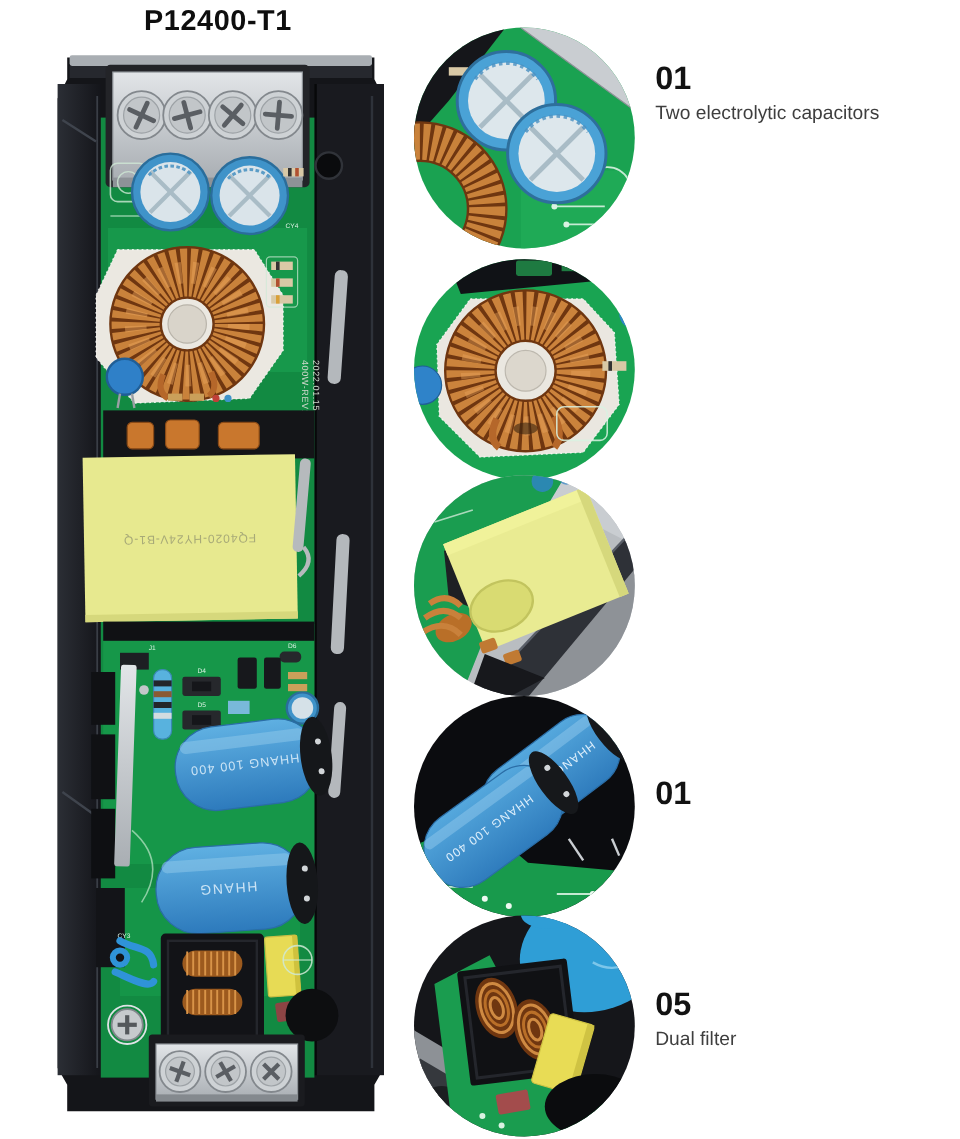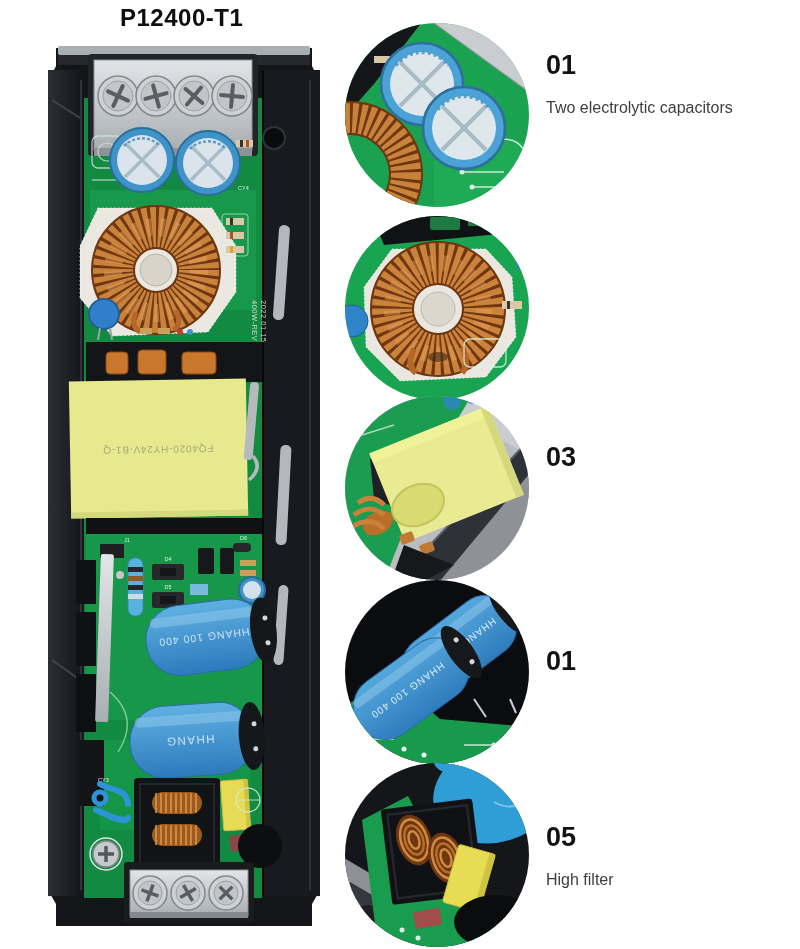--- a/index.html
+++ b/index.html
@@ -6,21 +6,21 @@
   .stage{position:relative;width:800px;height:949px;background:#ffffff;overflow:hidden;
          font-family:"Liberation Sans",sans-serif;}
   .page-title{position:absolute;left:120px;top:4px;font-size:24px;font-weight:bold;
               color:#0e0e0e;letter-spacing:.5px;}
   .device{position:absolute;left:40px;top:40px;width:290px;height:900px;}
   .callout-photo{position:absolute;left:344px;width:186px;height:186px;}
   #photo-1{top:22px}#photo-2{top:215px}#photo-3{top:395px}#photo-4{top:579px}#photo-5{top:762px}
   .callout-label{position:absolute;left:546px;width:252px;}
   #label-1{top:52px}#label-2{top:256px}#label-3{top:444px}#label-4{top:648px}#label-5{top:824px}
   .callout-number{font-size:27px;font-weight:bold;color:#121212;line-height:1;}
-  .callout-text{font-size:16px;color:#3e3e3e;margin-top:20px;white-space:nowrap;}
+  .callout-text{font-size:16px;color:#3e3e3e;margin-top:7px;white-space:nowrap;}
   svg{display:block}
   svg text{font-family:"Liberation Sans",sans-serif;}
 </style>
 </head>
 <body>
 
 <div class="stage">
 
   <div class="page-title">P12400-T1</div>
 
@@ -474,23 +474,22 @@
       <ellipse cx="152" cy="160" rx="42" ry="27" fill="#0b0c0e"></ellipse>
       <rect x="70" y="148" width="27" height="17" rx="2" fill="#a34c4c" transform="rotate(-10 83 156)"></rect>
     </g>
   </svg>
 
   <div id="label-1" class="callout-label">
     <div class="callout-number">01</div>
     <div class="callout-text">Two electrolytic capacitors</div>
   </div>
   <div id="label-3" class="callout-label">
-    <div class="callout-number">03</div>
   </div>
   <div id="label-4" class="callout-label">
     <div class="callout-number">01</div>
   </div>
   <div id="label-5" class="callout-label">
     <div class="callout-number">05</div>
-    <div class="callout-text">High filter</div>
+    <div class="callout-text">Dual filter</div>
   </div>
 
 </div>
 
 </body></html>

